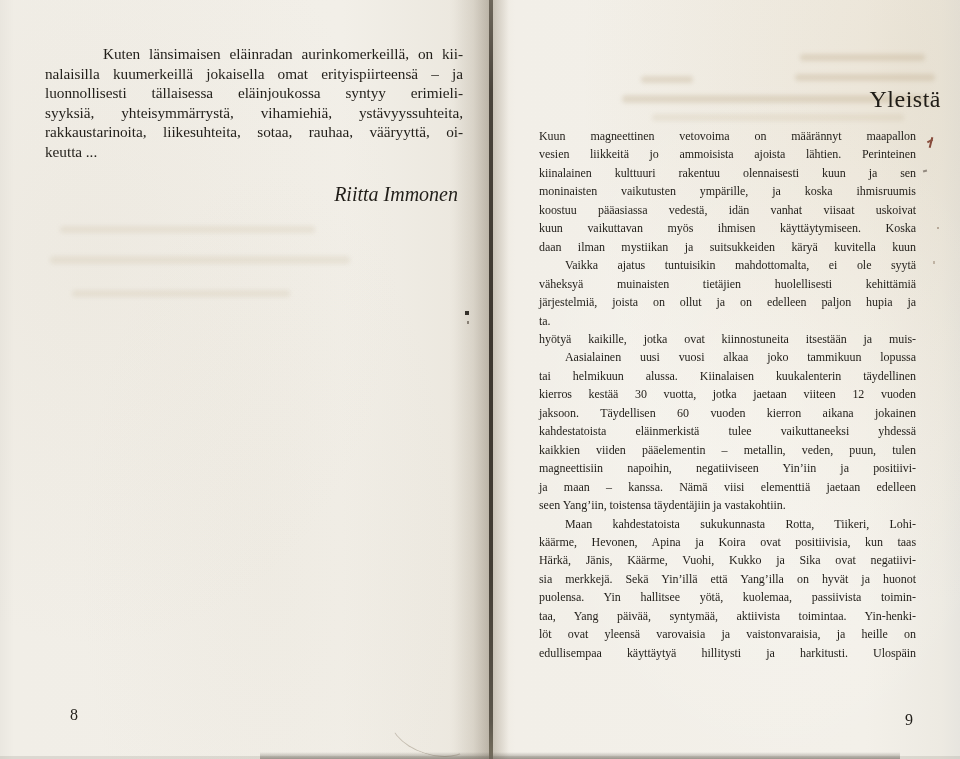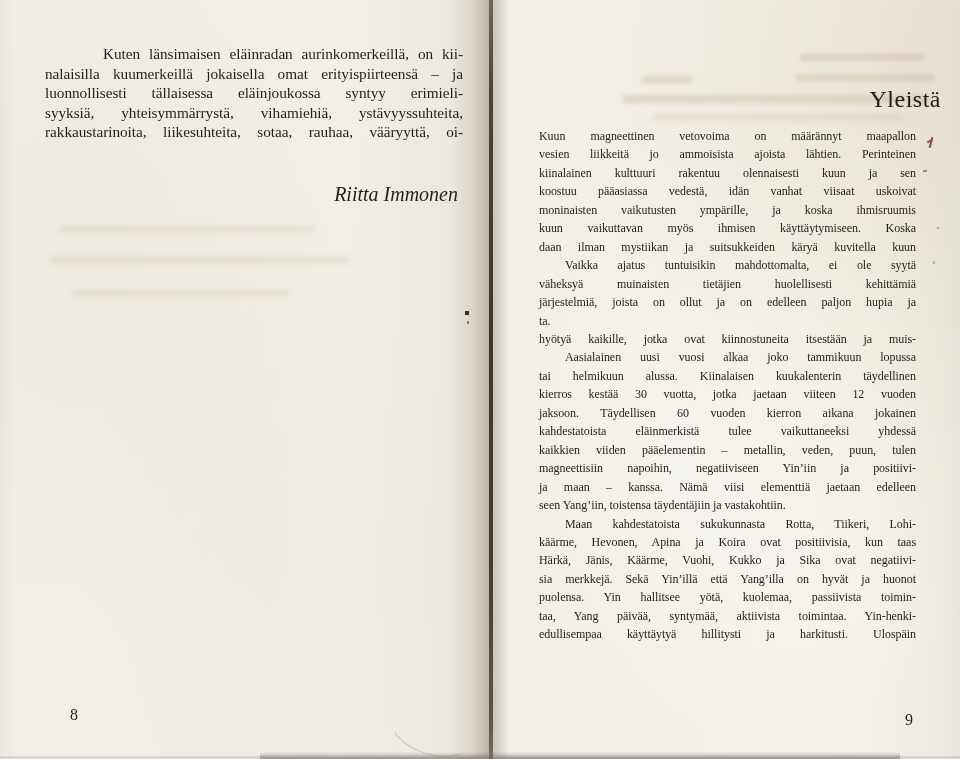--- a/index.html
+++ b/index.html
@@ -83,36 +83,37 @@
   <div class="ghost faint" style="left:50px;top:256px;width:300px;height:8px;"></div>
   <div class="ghost faint" style="left:72px;top:290px;width:218px;height:7px;"></div>
 
   <div class="left-body">
       <div>
         <div class="line indent">Kuten länsimaisen eläinradan aurinkomerkeillä, on kii-</div>
         <div class="line">nalaisilla kuumerkeillä jokaisella omat erityispiirteensä – ja</div>
         <div class="line">luonnollisesti tällaisessa eläinjoukossa syntyy erimieli-</div>
         <div class="line">syyksiä, yhteisymmärrystä, vihamiehiä, ystävyyssuhteita,</div>
         <div class="line">rakkaustarinoita, liikesuhteita, sotaa, rauhaa, vääryyttä, oi-</div>
+        <div class="line endline">keutta ...</div>
       </div>
     </div>
 
   <div class="attribution">Riitta Immonen</div>
 
   <div class="page-num left">8</div>
 
   <div class="chapter-title">Yleistä</div>
 
   <div class="right-body">
       <div>
         <div class="line">Kuun magneettinen vetovoima on määrännyt maapallon</div>
         <div class="line">vesien liikkeitä jo ammoisista ajoista lähtien. Perinteinen</div>
         <div class="line">kiinalainen kulttuuri rakentuu olennaisesti kuun ja sen</div>
+        <div class="line">moninaisten vaikutusten ympärille, ja koska ihmisruumis</div>
         <div class="line">koostuu pääasiassa vedestä, idän vanhat viisaat uskoivat</div>
-        <div class="line">moninaisten vaikutusten ympärille, ja koska ihmisruumis</div>
         <div class="line">kuun vaikuttavan myös ihmisen käyttäytymiseen. Koska</div>
         <div class="line">daan ilman mystiikan ja suitsukkeiden käryä kuvitella kuun</div>
       </div>
       <div>
         <div class="line indent">Vaikka ajatus tuntuisikin mahdottomalta, ei ole syytä</div>
         <div class="line">väheksyä muinaisten tietäjien huolellisesti kehittämiä</div>
         <div class="line">järjestelmiä, joista on ollut ja on edelleen paljon hupia ja</div>
         <div class="line endline">ta.</div>
         <div class="line">hyötyä kaikille, jotka ovat kiinnostuneita itsestään ja muis-</div>
       </div>
@@ -127,20 +128,21 @@
         <div class="line">ja maan – kanssa. Nämä viisi elementtiä jaetaan edelleen</div>
         <div class="line endline">seen Yang’iin, toistensa täydentäjiin ja vastakohtiin.</div>
       </div>
       <div>
         <div class="line indent">Maan kahdestatoista sukukunnasta Rotta, Tiikeri, Lohi-</div>
         <div class="line">käärme, Hevonen, Apina ja Koira ovat positiivisia, kun taas</div>
         <div class="line">Härkä, Jänis, Käärme, Vuohi, Kukko ja Sika ovat negatiivi-</div>
         <div class="line">sia merkkejä. Sekä Yin’illä että Yang’illa on hyvät ja huonot</div>
         <div class="line">puolensa. Yin hallitsee yötä, kuolemaa, passiivista toimin-</div>
         <div class="line">taa, Yang päivää, syntymää, aktiivista toimintaa. Yin-henki-</div>
+        <div class="line">löt ovat yleensä varovaisia ja vaistonvaraisia, ja heille on</div>
         <div class="line">edullisempaa käyttäytyä hillitysti ja harkitusti. Ulospäin</div>
       </div>
     </div>
 
   <div class="page-num right">9</div>
 
   <div class="speck" style="left:465px;top:311px;width:4px;height:4px;background:#34302a;"></div>
   <div class="speck" style="left:467px;top:321px;width:2px;height:3px;background:rgba(80,70,60,0.6);"></div>
   <div class="speck" style="left:930px;top:137px;width:2px;height:11px;background:#86493a;transform:rotate(14deg);"></div>
   <div class="speck" style="left:927px;top:140px;width:6px;height:2px;background:#8a5140;transform:rotate(-28deg);"></div>

